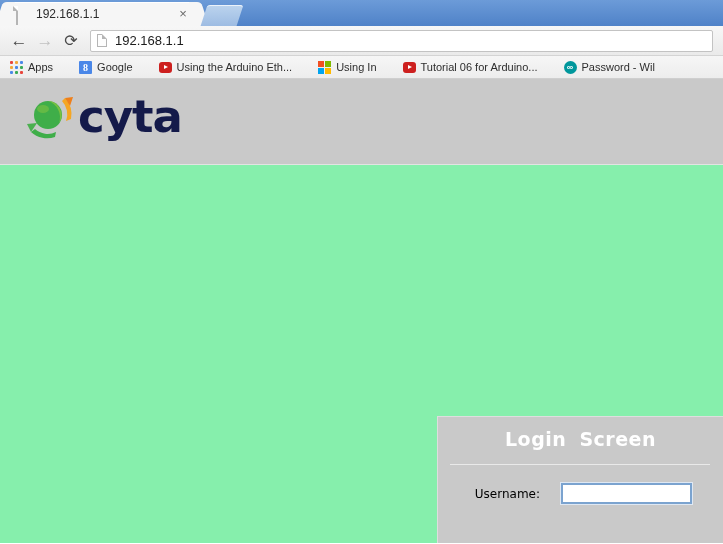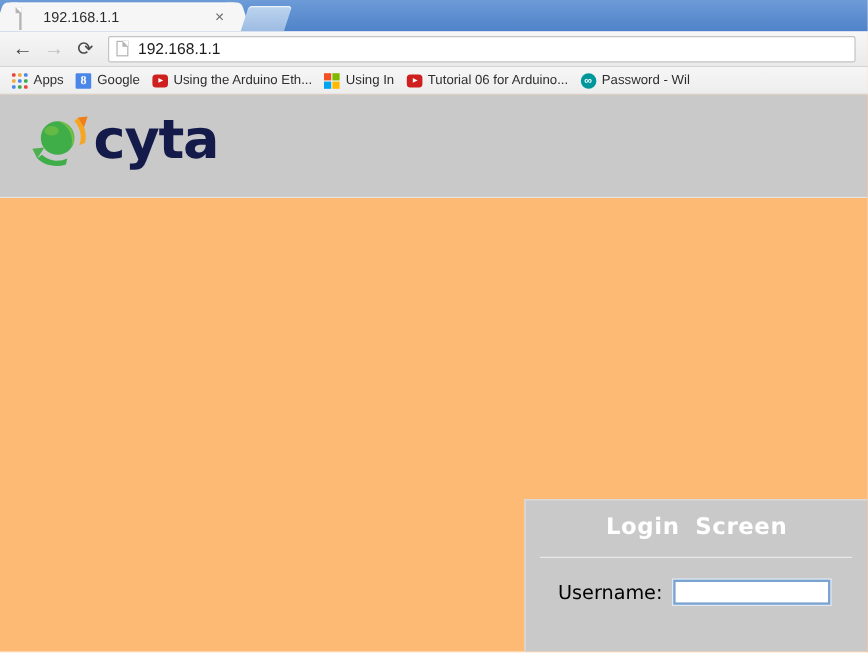--- a/index.html
+++ b/index.html
@@ -150,20 +150,21 @@
   .bookmarks {
     height: 23px;
     background: #f2f2f2;
     background: linear-gradient(#f6f6f6, #ededed);
     border-bottom: 1px solid #cfcfcf;
     display: flex;
     align-items: center;
     padding-left: 5px;
     overflow: hidden;
     box-sizing: border-box;
+    gap: 16px;
   }
   .bm-item {
     display: flex;
     align-items: center;
     height: 19px;
     padding: 0 5px;
     flex: 0 0 auto;
     cursor: pointer;
     white-space: nowrap;
   }
@@ -257,21 +258,21 @@
     font-size: 9px;
     line-height: 12px;
     text-align: center;
     font-weight: bold;
   }
 
   
   #page {
     position: relative;
     height: 464px;
-    background: #fdba74;
+    background: #86efac;
     overflow: hidden;
   }
   .site-header {
     height: 85px;
     background: #c9c9c9;
     border-bottom: 1px solid #e3e3e3;
     position: relative;
   }
   .logo {
     position: absolute;
@@ -318,24 +319,24 @@
   .form-row {
     display: flex;
     align-items: center;
     margin-top: 13px;
     padding-left: 8px;
   }
   .form-row.first { margin-top: 18px; }
   .form-label {
     width: 115px;
     text-align: right;
-    font-size: 16px;
+    font-size: 12px;
     color: #000000;
     font-family: "DejaVu Sans", sans-serif;
-    padding-right: 9px;
+    padding-right: 21px;
     box-sizing: border-box;
   }
   .text-input {
     width: 131px;
     height: 19px;
     box-sizing: border-box;
     background: #ffffff;
     font-size: 12px;
     padding: 0 3px;
     outline: none;

